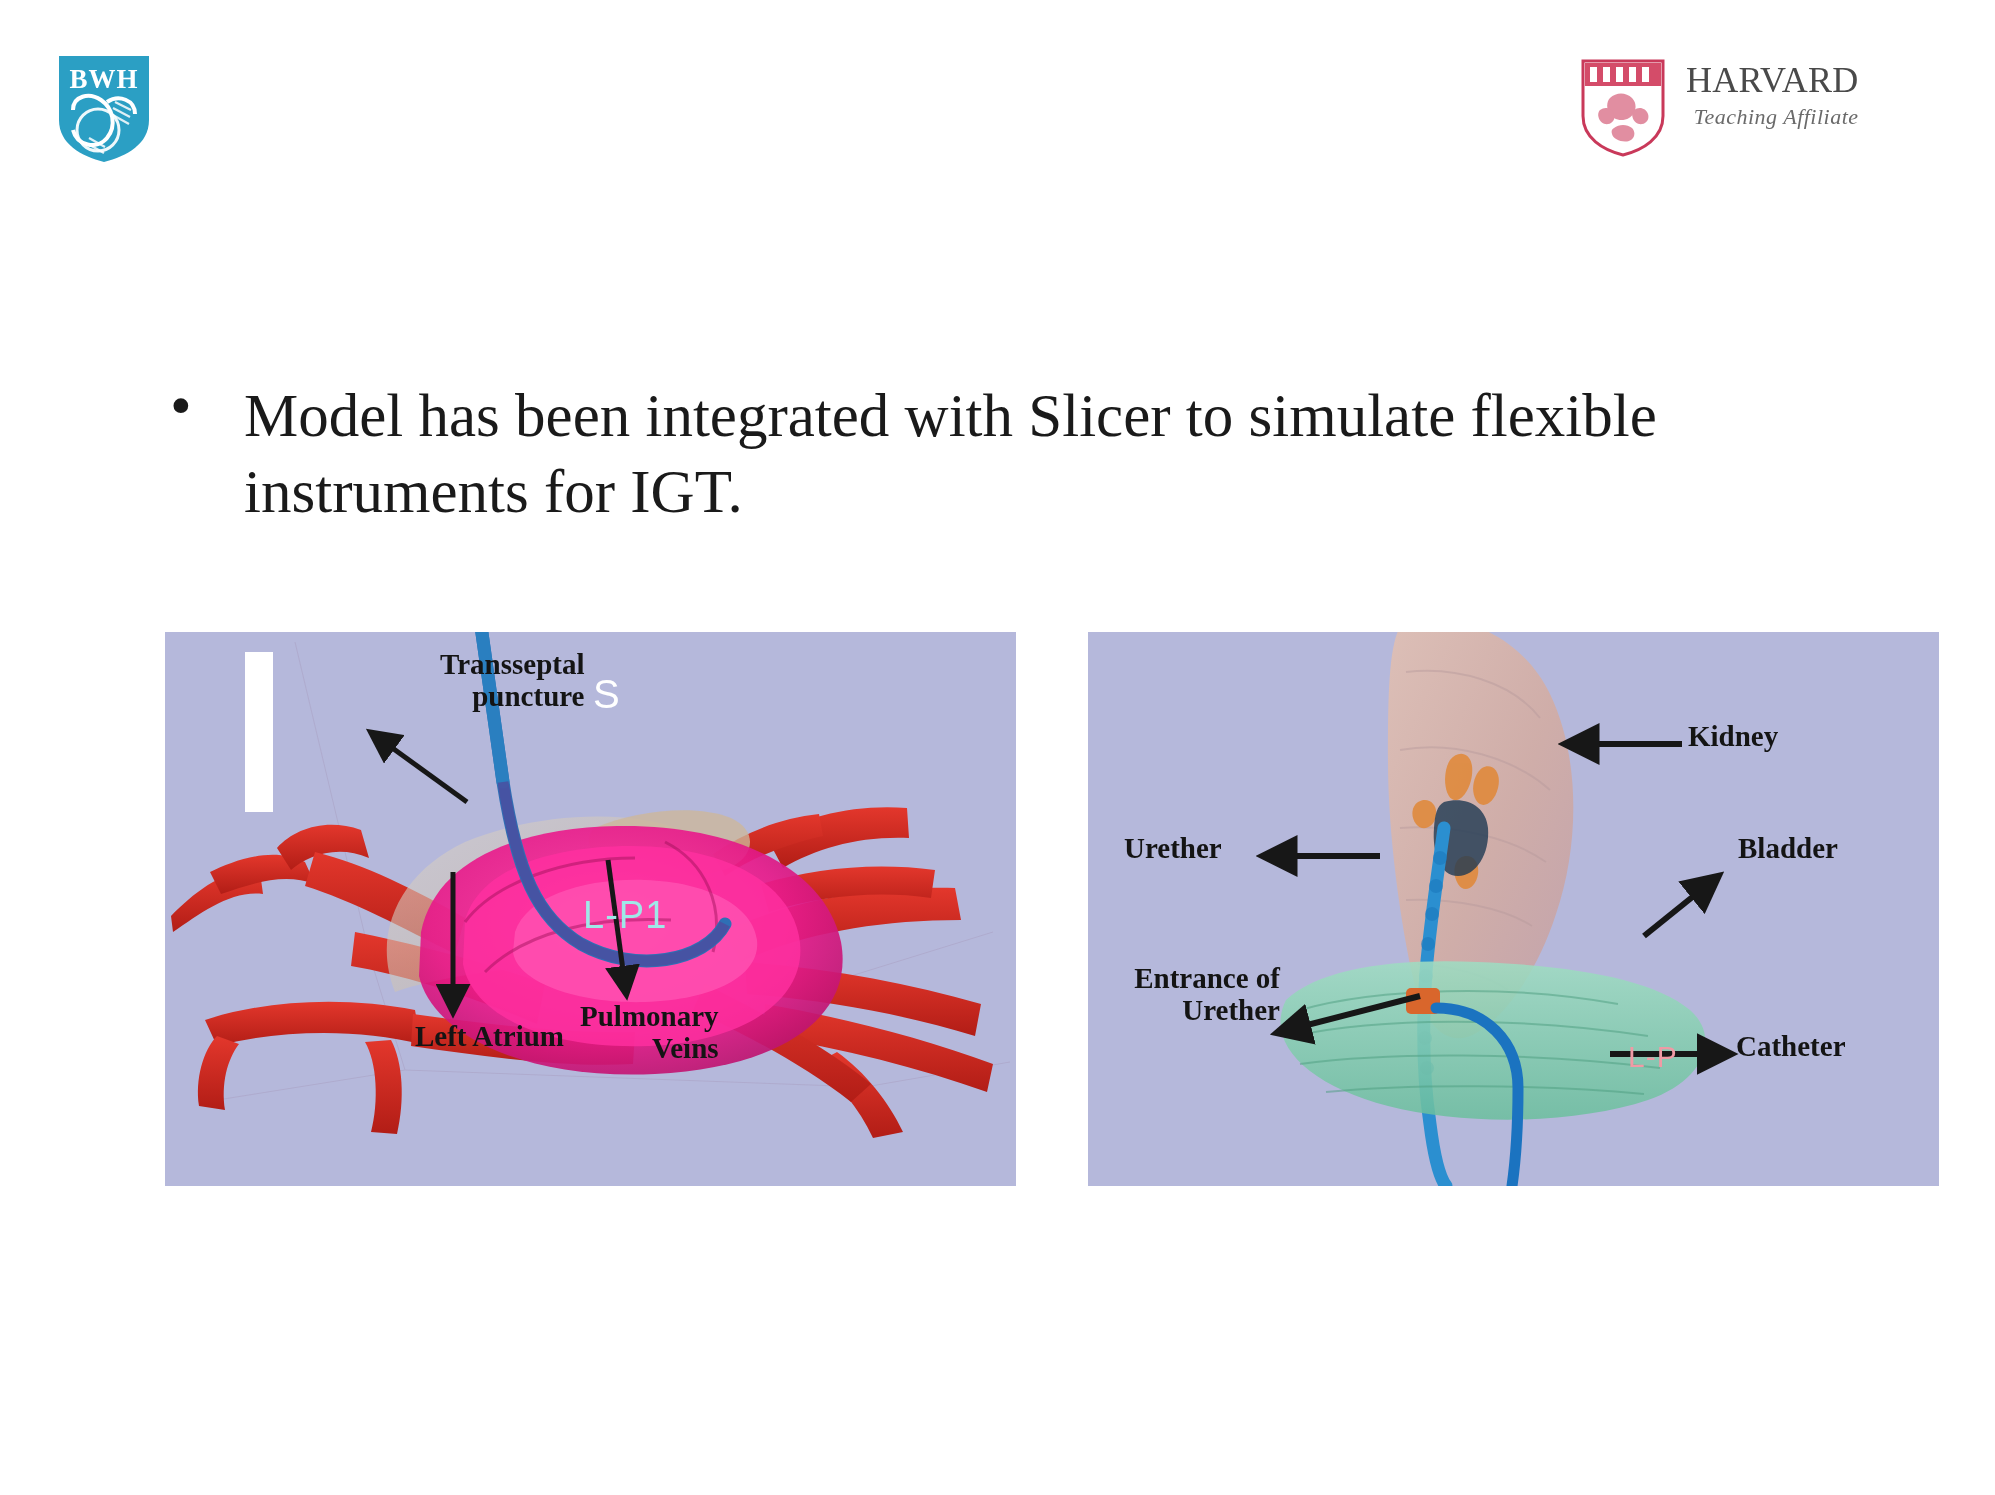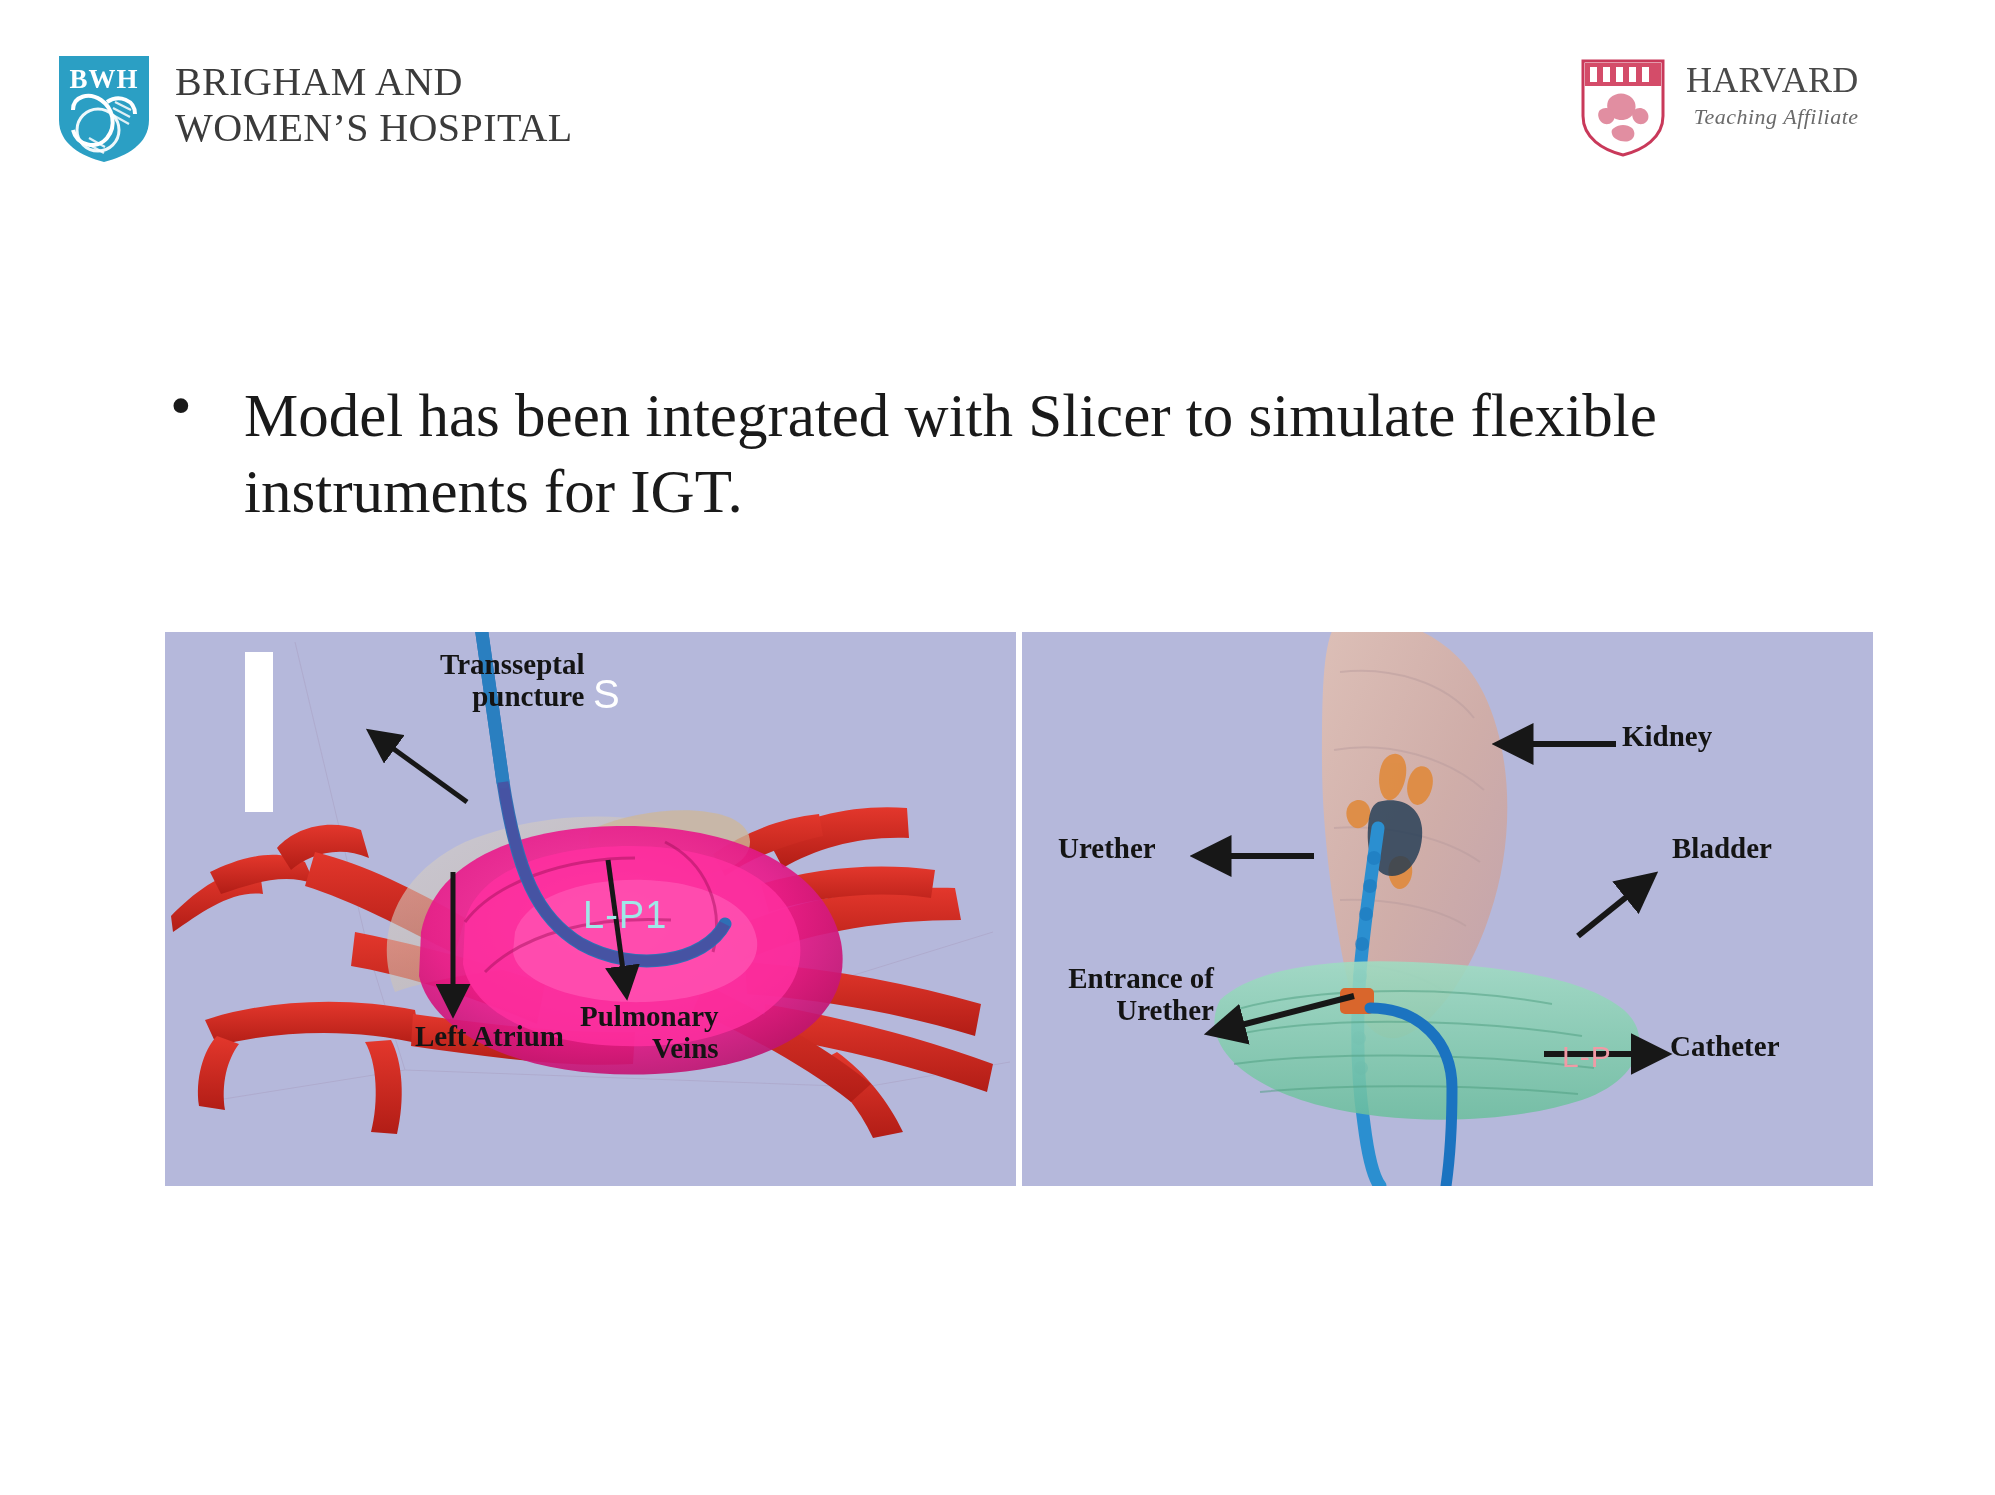--- a/index.html
+++ b/index.html
@@ -51,21 +51,21 @@
   .bullet-text{
     font-family:"Liberation Serif", serif;
     font-size:61px;line-height:1.24;color:#1a1a1a;max-width:1570px;
   }
 
   
   .viewport{
     position:absolute;background:#b5b8db;overflow:hidden;
   }
   #viewport-left{left:165px;top:632px;width:851px;height:554px;}
-  #viewport-right{left:1022px;top:632px;width:851px;height:554px;}
+  #viewport-right{left:1088px;top:632px;width:851px;height:554px;}
 
   .vp-label{
     position:absolute;
     font-family:"Liberation Serif", serif;
     font-weight:700;color:#141414;line-height:1.12;
     white-space:pre-line;
   }
   .axis-label{
     position:absolute;font-family:"Liberation Sans", sans-serif;
     font-weight:400;letter-spacing:1px;
@@ -89,24 +89,20 @@
         <ellipse cx="43" cy="78" rx="21" ry="21" fill="none" stroke="#ffffff" stroke-width="3"></ellipse>
       </g>
       <g stroke="#ffffff" stroke-width="2.2" opacity="0.85">
         <path d="M60 50 L76 58"></path>
           <path d="M58 56 L75 65"></path>
           <path d="M56 62 L74 72"></path>
         <path d="M34 86 L50 95"></path>
           <path d="M33 92 L49 101"></path>
       </g>
     </svg>
-    <div class="bwh-text">
-      <div>BRIGHAM AND</div>
-      <div>WOMEN’S HOSPITAL</div>
-    </div>
   </div>
 
   <div class="hms-logo">
     <svg class="hms-shield" viewBox="0 0 86 100">
       <path d="M3 3 H83 V58 C83 80 63 92 43 97 C23 92 3 80 3 58 Z" fill="#ffffff" stroke="#c9395a" stroke-width="3"></path>
       <path d="M5 5 H81 V28 H5 Z" fill="#d44c69"></path>
       <g fill="#ffffff">
         <rect x="10" y="9" width="7" height="15"></rect>
           <rect x="23" y="9" width="7" height="15"></rect>
         <rect x="36" y="9" width="7" height="15"></rect>

